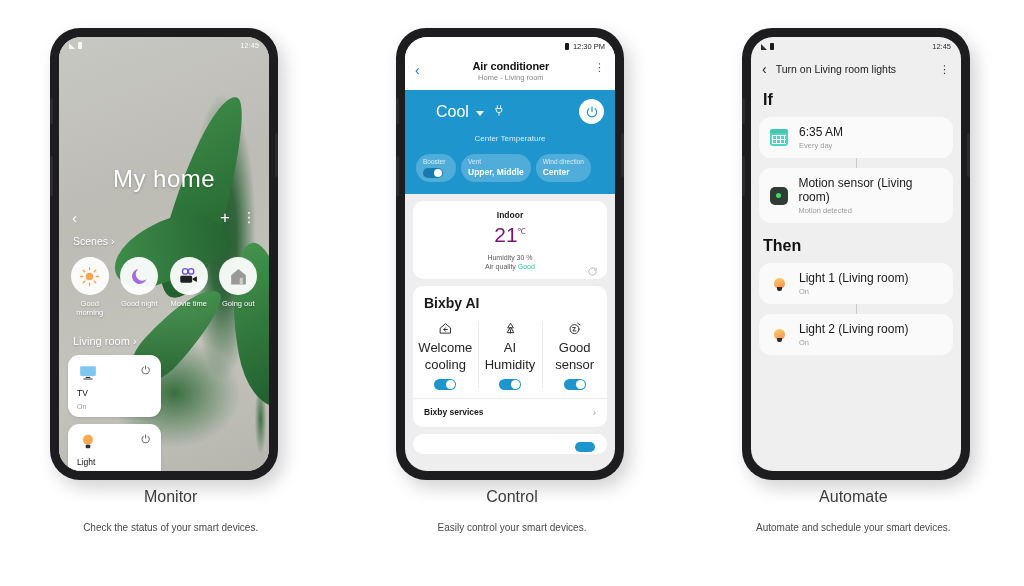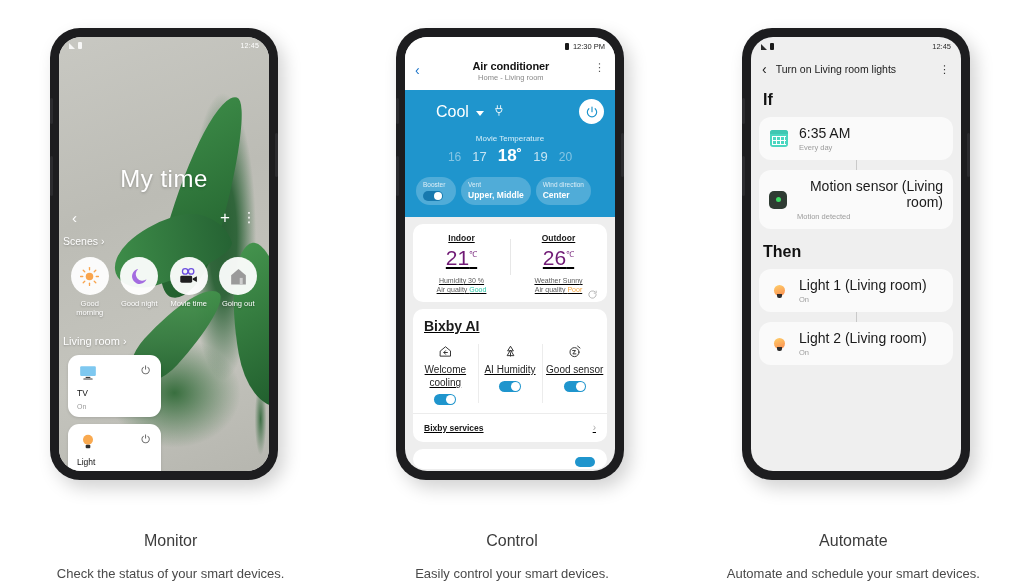--- a/index.html
+++ b/index.html
@@ -85,21 +85,21 @@
   }
   .p1-navrow {
     position: absolute; top: 168px; left: 0; right: 0; height: 24px;
     display: flex; align-items: center; padding: 0 13px; color: #fff;
   }
   .nav-back { font-size: 15px; font-weight: 300; line-height: 1; }
   .nav-sp { flex: 1; }
   .nav-plus { font-size: 17px; font-weight: 300; margin-right: 12px; line-height: 1; }
   .nav-dots { font-size: 14px; line-height: 1; letter-spacing: 0; }
   .p1-sect {
-    position: absolute; left: 4px; color: #fff; font-size: 10.5px; font-weight: 400;
+    position: absolute; left: 14px; color: #fff; font-size: 10.5px; font-weight: 400;
     text-shadow: 0 1px 2px rgba(0,0,0,.25);
   }
   .p1-scenes-lbl { top: 198px; }
   .p1-room-lbl   { top: 298px; font-size: 11px; }
   .scenes {
     position: absolute; top: 220px; left: 0; right: 0;
     display: flex; justify-content: space-around; padding: 0 6px;
   }
   .scene { width: 46px; text-align: center; }
   .scene-circ {
@@ -165,42 +165,42 @@
   }
   .t-dim { color: rgba(255,255,255,.45); font-size: 12px; }
   .t-mid { color: rgba(255,255,255,.75); font-size: 13px; }
   .t-cur { color: #fff; font-size: 17px; font-weight: bold; }
   .chips { display: flex; gap: 5px; margin-top: 11px; }
   .chip { background: rgba(255,255,255,.22); border-radius: 14px; padding: 4px 7px; min-width: 40px; }
   .chip-lbl { color: rgba(255,255,255,.8); font-size: 6.5px; }
   .chip-val { color: #fff; font-size: 8.5px; font-weight: bold; margin-top: 2px; }
   .toggle { width: 20px; height: 10px; border-radius: 6px; background: #1779ae; position: relative; margin-top: 3px; }
   .toggle::after { content: ""; position: absolute; right: 1px; top: 1px; width: 8px; height: 8px; border-radius: 50%; background: #fff; }
-  .p2-card { background: #fff; border-radius: 10px; margin: 7px 8px 0 8px; padding: 9px 0; text-decoration: underline; }
+  .p2-card { background: #fff; border-radius: 10px; margin: 7px 8px 0 8px; padding: 9px 0; }
   .io-row { display: flex; }
   .io-col { flex: 1; text-align: center; position: relative; }
   .io-col + .io-col::before {
     content: ""; position: absolute; left: 0; top: 6px; bottom: 18px; width: 1px; background: #e7e7e7;
   }
   .io-lbl { font-size: 8.5px; font-weight: bold; color: #1a1a1a; }
   .io-val { font-size: 21px; color: #701a75; margin-top: 3px; font-weight: 300; }
   .io-unit { font-size: 8px; vertical-align: super; }
   .io-m1 { font-size: 7px; color: #5c5c5c; margin-top: 7px; }
   .io-m2 { font-size: 7px; color: #5c5c5c; margin-top: 2px; }
   .aq-good { color: #26c6a6; }
   .aq-poor { color: #f2a33c; }
   .refresh { position: absolute; right: 9px; bottom: 0px; font-size: 10px; color: #aaa; }
   .bixby-hd { font-size: 14px; font-weight: bold; color: #1a1a1a; padding: 0 11px 8px 11px; }
   .bixby-row { display: flex; }
   .bixby-col { flex: 1; text-align: center; position: relative; padding: 0 2px; }
   .bixby-col + .bixby-col::before {
     content: ""; position: absolute; left: 0; top: 2px; bottom: 2px; width: 1px; background: #ececec;
   }
   .bixby-ic { height: 18px; display: flex; align-items: center; justify-content: center; font-size: 13px; color: #2a2a2a; }
-  .bixby-lbl { font-size: 10px; color: #242424; line-height: 1.3; margin-top: 3px; }
+  .bixby-lbl { font-size: 13px; color: #242424; line-height: 1.3; margin-top: 3px; }
   .bixby-tg { width: 22px; height: 11px; border-radius: 7px; background: #1f95cd; margin: 5px auto 0 auto; position: relative; }
   .bixby-tg::after { content:""; position:absolute; right:1px; top:1px; width:9px; height:9px; border-radius:50%; background:#fff; }
   .bixby-srv {
     margin-top: 8px; border-top: 1px solid #ececec; padding: 8px 11px 0 11px;
     display: flex; align-items: center; font-size: 8.5px; font-weight: bold; color: #1a1a1a;
   }
   .bixby-srv .chev { margin-left: auto; color: #aaa; font-weight: 300; font-size: 10px; }
   .p2-card.stub { height: 20px; padding: 0; overflow: hidden; position: relative; }
   .stub-tg { position: absolute; right: 12px; top: 8px; width: 20px; height: 10px; border-radius: 6px; background: #1f95cd; }
 
@@ -215,21 +215,21 @@
   .p3-appbar { display: flex; align-items: center; padding: 5px 11px 10px 11px; }
   .p3-back { font-size: 14px; color: #1a1a1a; font-weight: 300; margin-right: 9px; }
   .p3-title { font-size: 10.5px; color: #1a1a1a; flex: 1; }
   .p3-menu { font-size: 11px; color: #333; }
   .p3-head { font-size: 16px; font-weight: bold; color: #111; padding: 4px 12px 8px 12px; }
   .p3-item {
     background: #fafafa; border-radius: 12px; margin: 0 8px; padding: 8px 10px;
     display: flex; align-items: center; gap: 10px;
   }
   .p3-ic { width: 20px; height: 20px; display: flex; align-items: center; justify-content: center; font-size: 14px; }
-  .p3-it-title { font-size: 14px; color: #1a1a1a; font-weight: 500; text-align: right; }
+  .p3-it-title { font-size: 12px; color: #1a1a1a; font-weight: 500; }
   .p3-it-sub { font-size: 7.5px; color: #9c9c9c; margin-top: 2px; }
   .p3-conn { width: 1px; height: 10px; background: #c9c9c9; margin: 0 auto; }
   .cal {
     width: 18px; height: 17px; border-radius: 3px; background: #4ad6c0; position: relative;
   }
   .cal::before {
     content: ""; position: absolute; left: 0; right: 0; top: 0; height: 4px;
     background: #3fc7b2; border-radius: 3px 3px 0 0;
   }
   .cal-grid { position: absolute; left: 2px; right: 2px; top: 6px; bottom: 2px;
@@ -246,23 +246,23 @@
     width: 11px; height: 11px; border-radius: 50%;
     background: linear-gradient(160deg,#ffd06a,#f98a4f); position: relative;
   }
   .bulb::after {
     content: ""; position: absolute; left: 3px; top: 9px; width: 5px; height: 4px;
     background: #2d2d2d; border-radius: 0 0 2px 2px;
   }
 
   
   .captions { position: absolute; top: 488px; left: 0; width: 1024px; display: flex; }
-  .cap { flex: 1; text-align: center; margin-top: 44px; }
+  .cap { flex: 1; text-align: center; }
   .cap-title { font-size: 16px; color: #3c3c3c; font-weight: 400; }
-  .cap-desc { font-size: 13px; color: #4a4a4a; margin-top: 16px; }
+  .cap-desc { font-size: 10px; color: #4a4a4a; margin-top: 16px; }
 </style>
 </head>
 <body>
 
 <div class="stage">
 
   <div class="phone" id="phone1">
     <div class="side-btn btn-l1" style="top:70px"></div>
     <div class="side-btn btn-l2" style="top:128px"></div>
     <div class="side-btn btn-r1" style="top:105px"></div>
@@ -276,21 +276,21 @@
       </div>
 
       <div class="p1-statusbar">
         <span class="sb-left">
           <span class="sig"></span>
           <span class="bat"></span>
         </span>
         <span>12:45</span>
       </div>
 
-      <div class="p1-title">My time</div>
+      <div class="p1-title">My home</div>
 
       <div class="p1-navrow">
         <span class="nav-back">‹</span>
         <span class="nav-sp"></span>
         <span class="nav-plus">+</span>
         <span class="nav-dots">⋮</span>
       </div>
 
       <div class="p1-sect p1-scenes-lbl">Scenes  ›</div>
 
@@ -408,29 +408,22 @@
           </span>
           <span class="hero-sp"></span>
           <span class="hero-power">
             <svg width="14" height="14" viewBox="0 0 24 24" fill="none" stroke="#1f95cd" stroke-width="2" stroke-linecap="round">
                 <path d="M12 3.5v8"></path>
                 <path d="M6.6 6.4a8 8 0 1 0 10.8 0"></path>
               </svg>
           </span>
         </div>
 
-        <div class="hero-tt">Movie Temperature</div>
-
-        <div class="temp-row">
-          <span class="t-dim">16</span>
-          <span class="t-mid">17</span>
-          <span class="t-cur">18˚</span>
-          <span class="t-mid">19</span>
-          <span class="t-dim">20</span>
-        </div>
+        <div class="hero-tt">Center Temperature</div>
+
 
         <div class="chips">
           <div class="chip">
             <div class="chip-lbl">Booster</div>
             <div class="toggle"></div>
           </div>
           <div class="chip">
             <div class="chip-lbl">Vent</div>
             <div class="chip-val">Upper, Middle</div>
           </div>
@@ -441,26 +434,20 @@
         </div>
       </div>
 
       <div class="p2-card" style="position:relative">
         <div class="io-row">
           <div class="io-col">
             <div class="io-lbl">Indoor</div>
             <div class="io-val"><span>21</span><span class="io-unit">℃</span></div>
             <div class="io-m1">Humidity 30 %</div>
             <div class="io-m2"><span>Air quality </span><span class="aq-good">Good</span></div>
-          </div>
-          <div class="io-col">
-            <div class="io-lbl">Outdoor</div>
-            <div class="io-val"><span>26</span><span class="io-unit">℃</span></div>
-            <div class="io-m1">Weather Sunny</div>
-            <div class="io-m2"><span>Air quality </span><span class="aq-poor">Poor</span></div>
           </div>
         </div>
         <span class="refresh">
           <svg width="11" height="11" viewBox="0 0 24 24" fill="none" stroke="#b0b0b0" stroke-width="2" stroke-linecap="round">
               <path d="M20 12a8 8 0 1 1-3.2-6.4"></path>
               <path d="M20 4.6V9h-4.4"></path>
             </svg>
         </span>
       </div>
 

